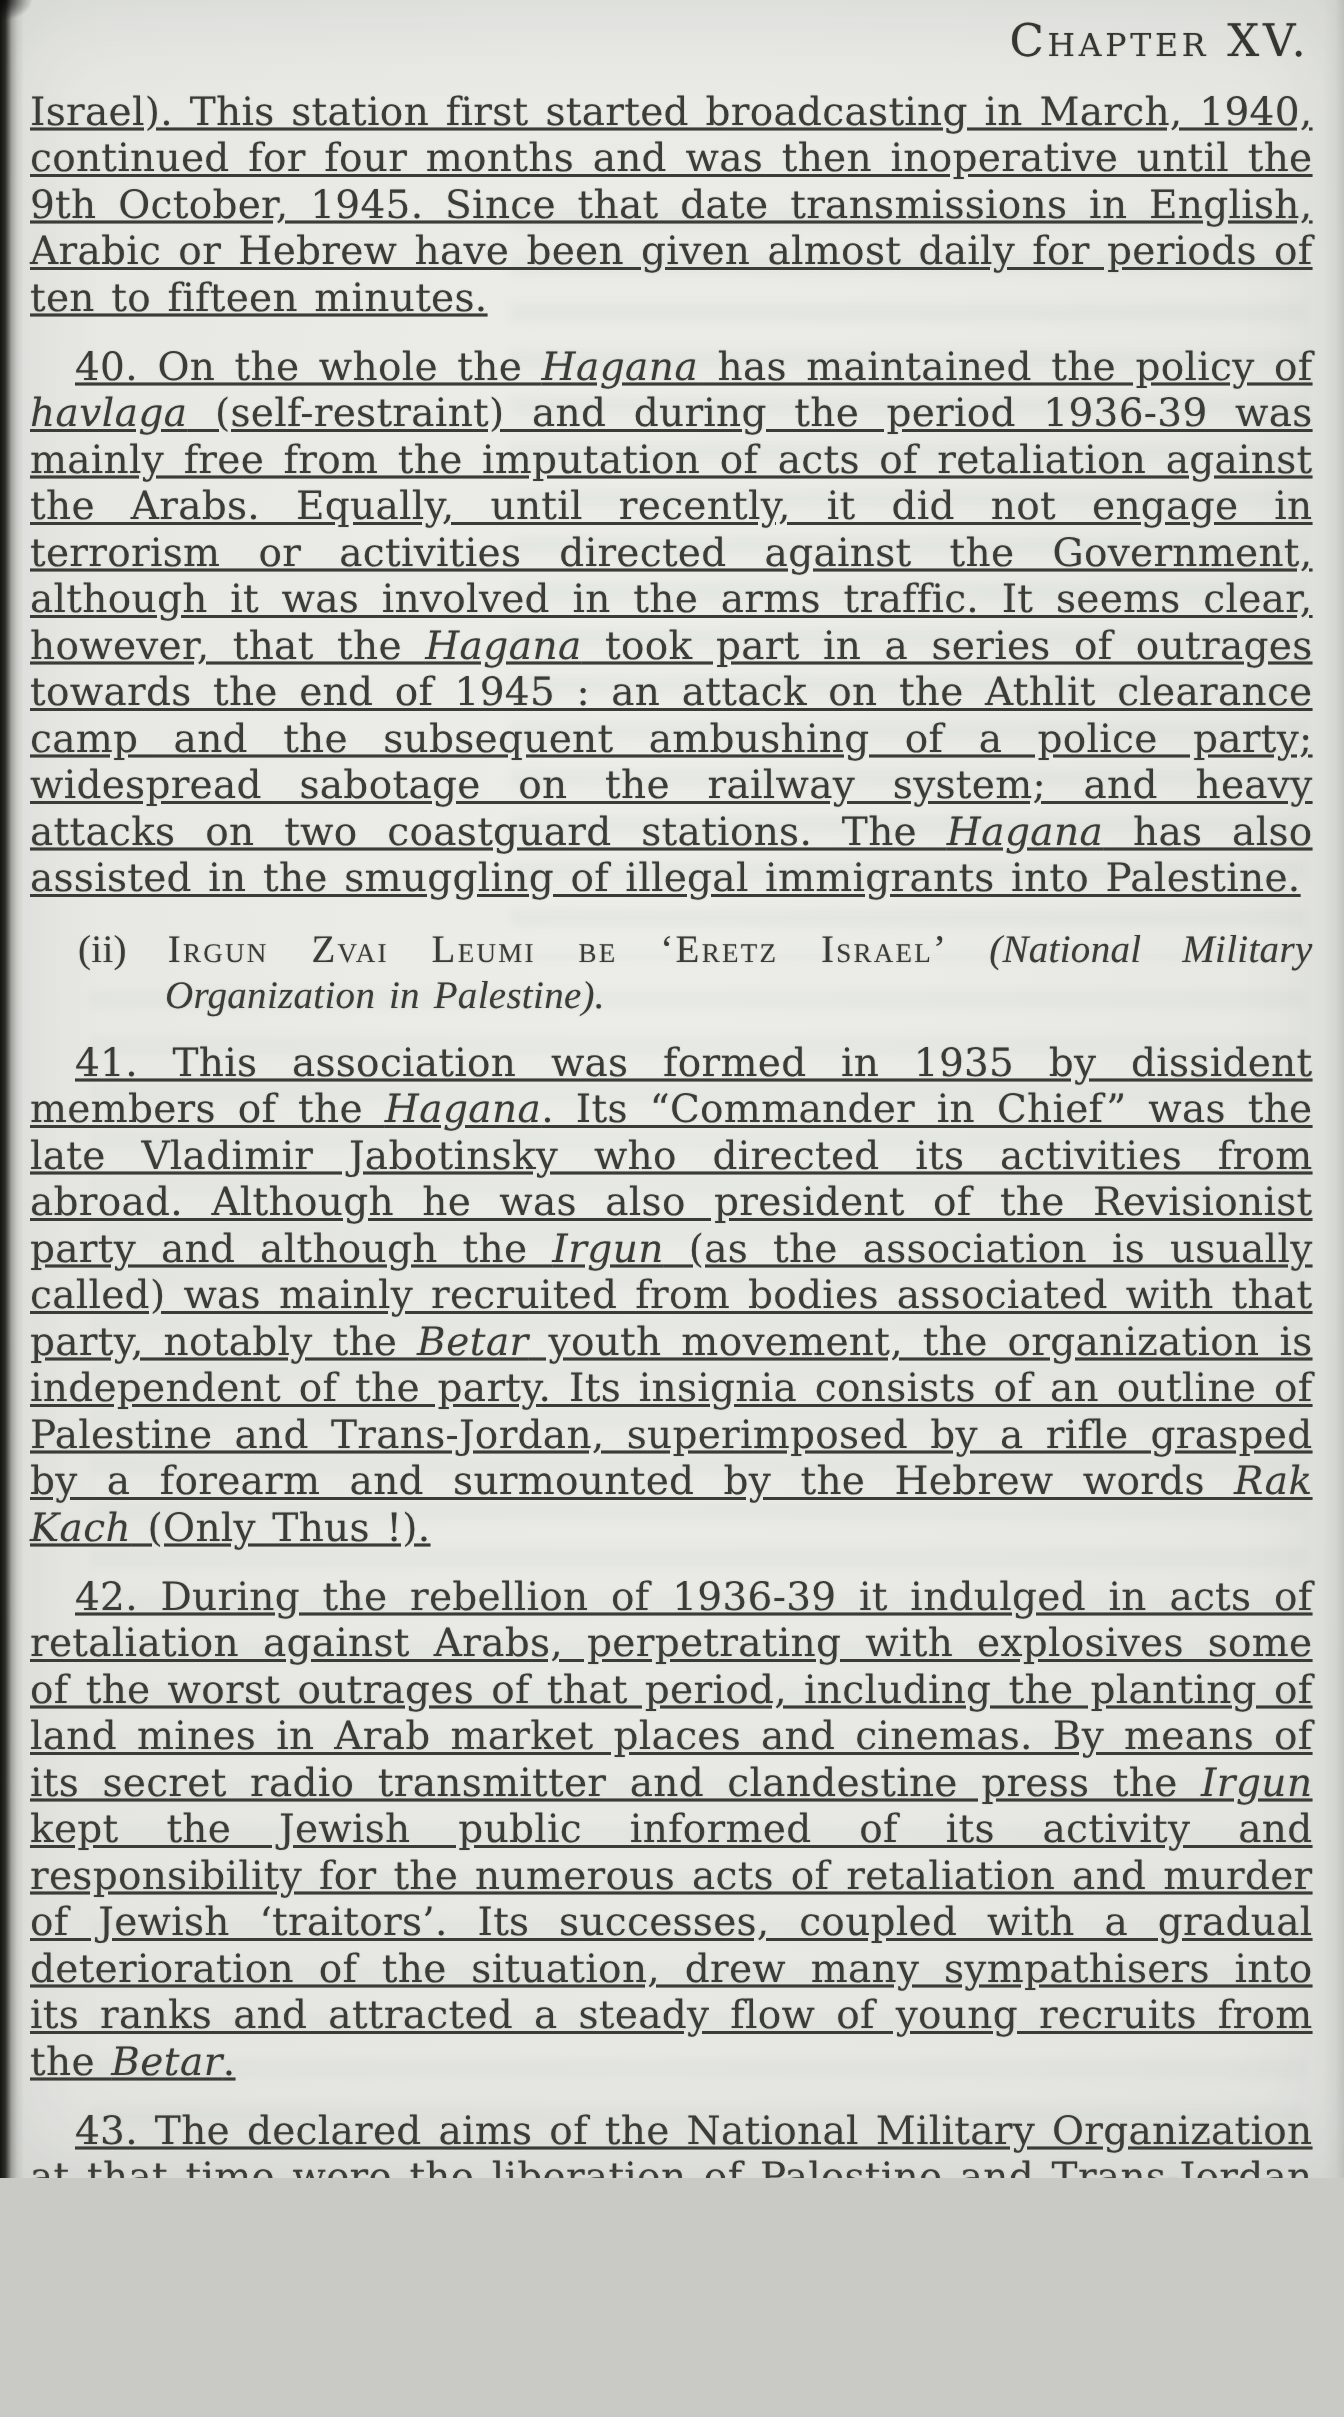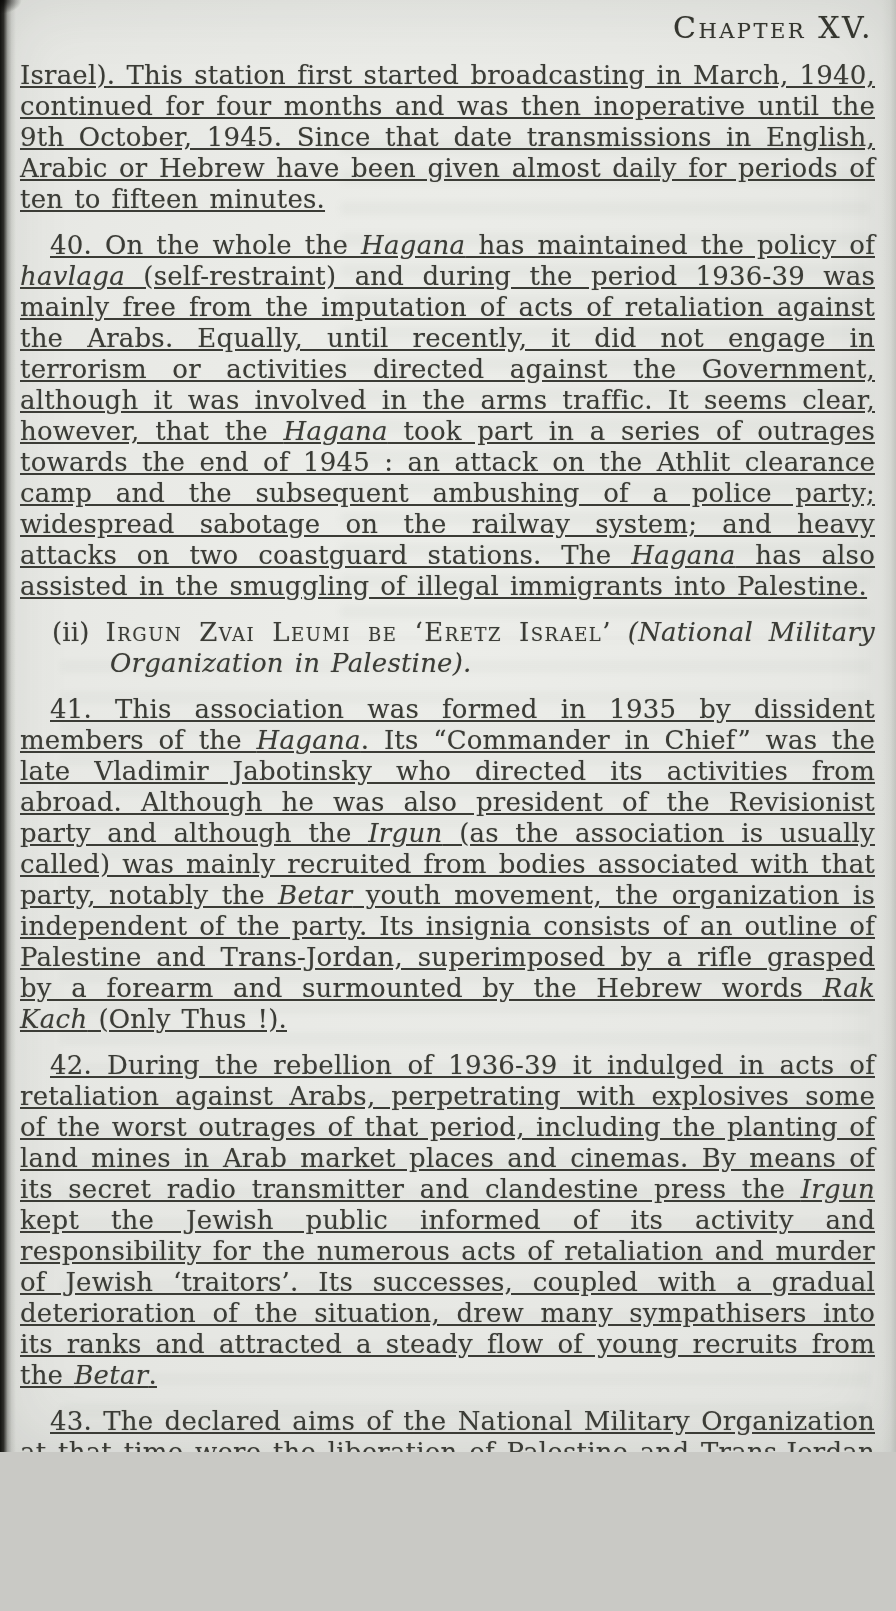--- a/index.html
+++ b/index.html
@@ -87,20 +87,21 @@
   .para { margin: 0; text-decoration: underline; }
   .para + .para, .section-heading + .para, .para + .section-heading {
     margin-top: 15px;
   }
   .para.indent { text-indent: 30px; }
 
   .section-heading {
     padding-left: 90px;
     text-indent: -58px;
     text-align: justify;
+    font-family: Liberation Serif, serif;
   }
   .heading-smallcaps {
     font-variant: small-caps;
     letter-spacing: 1.5px;
   }
   .heading-italic { font-style: italic; }
 
   em { font-style: italic; letter-spacing: 0.3px; }
 
   .page-number {

